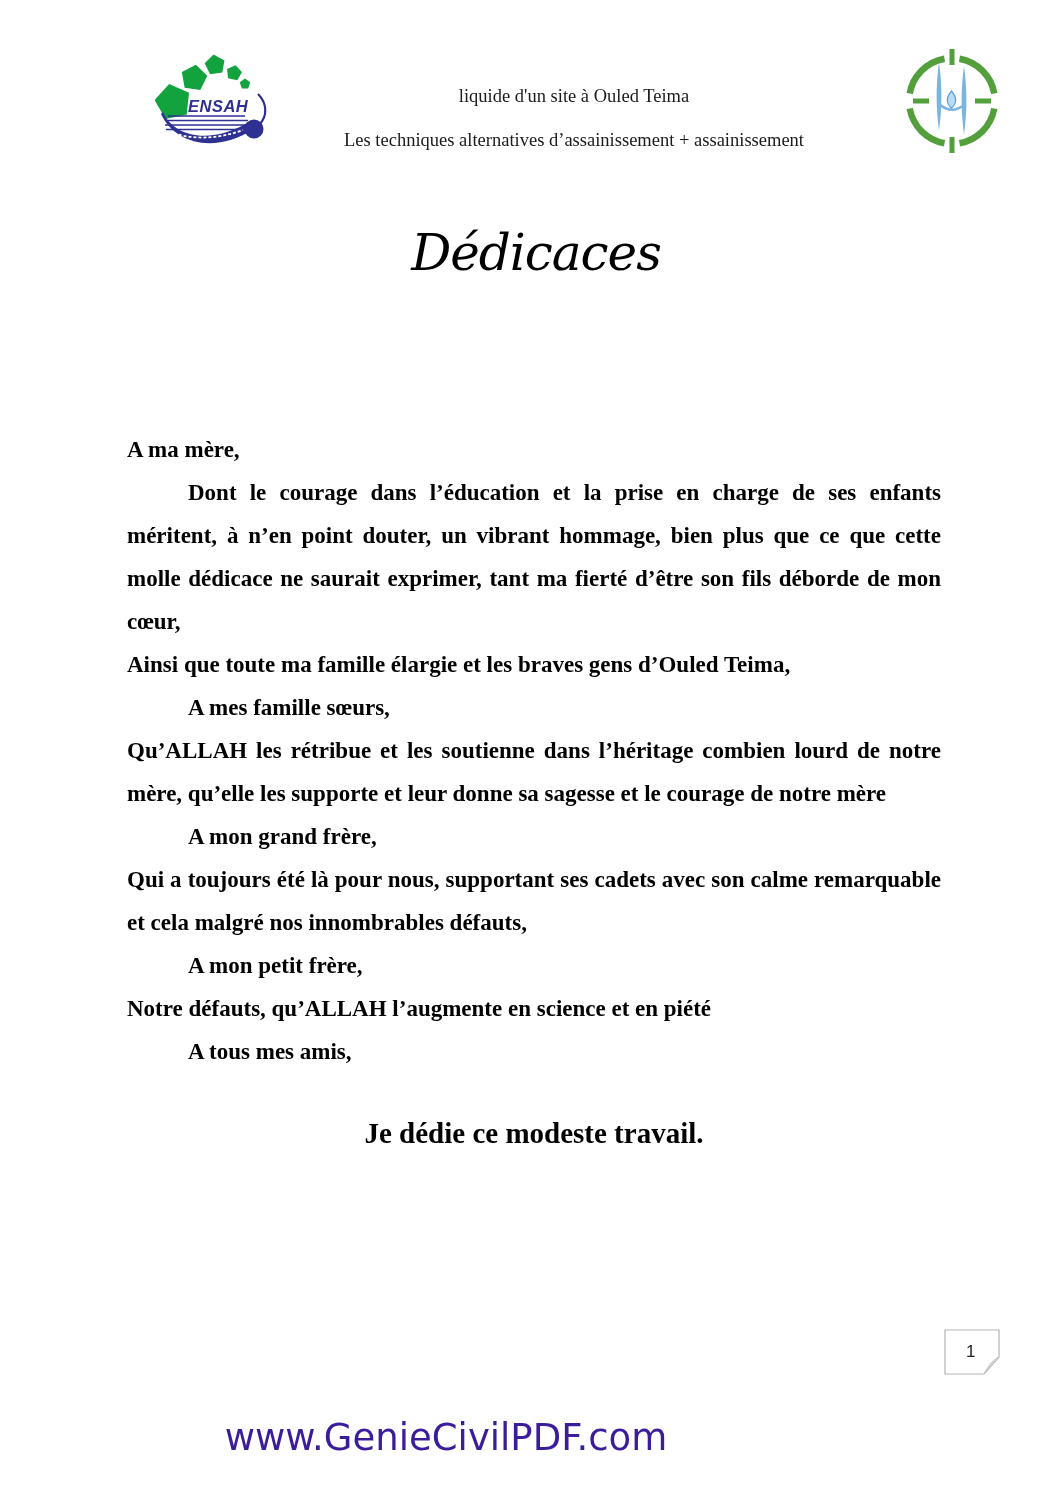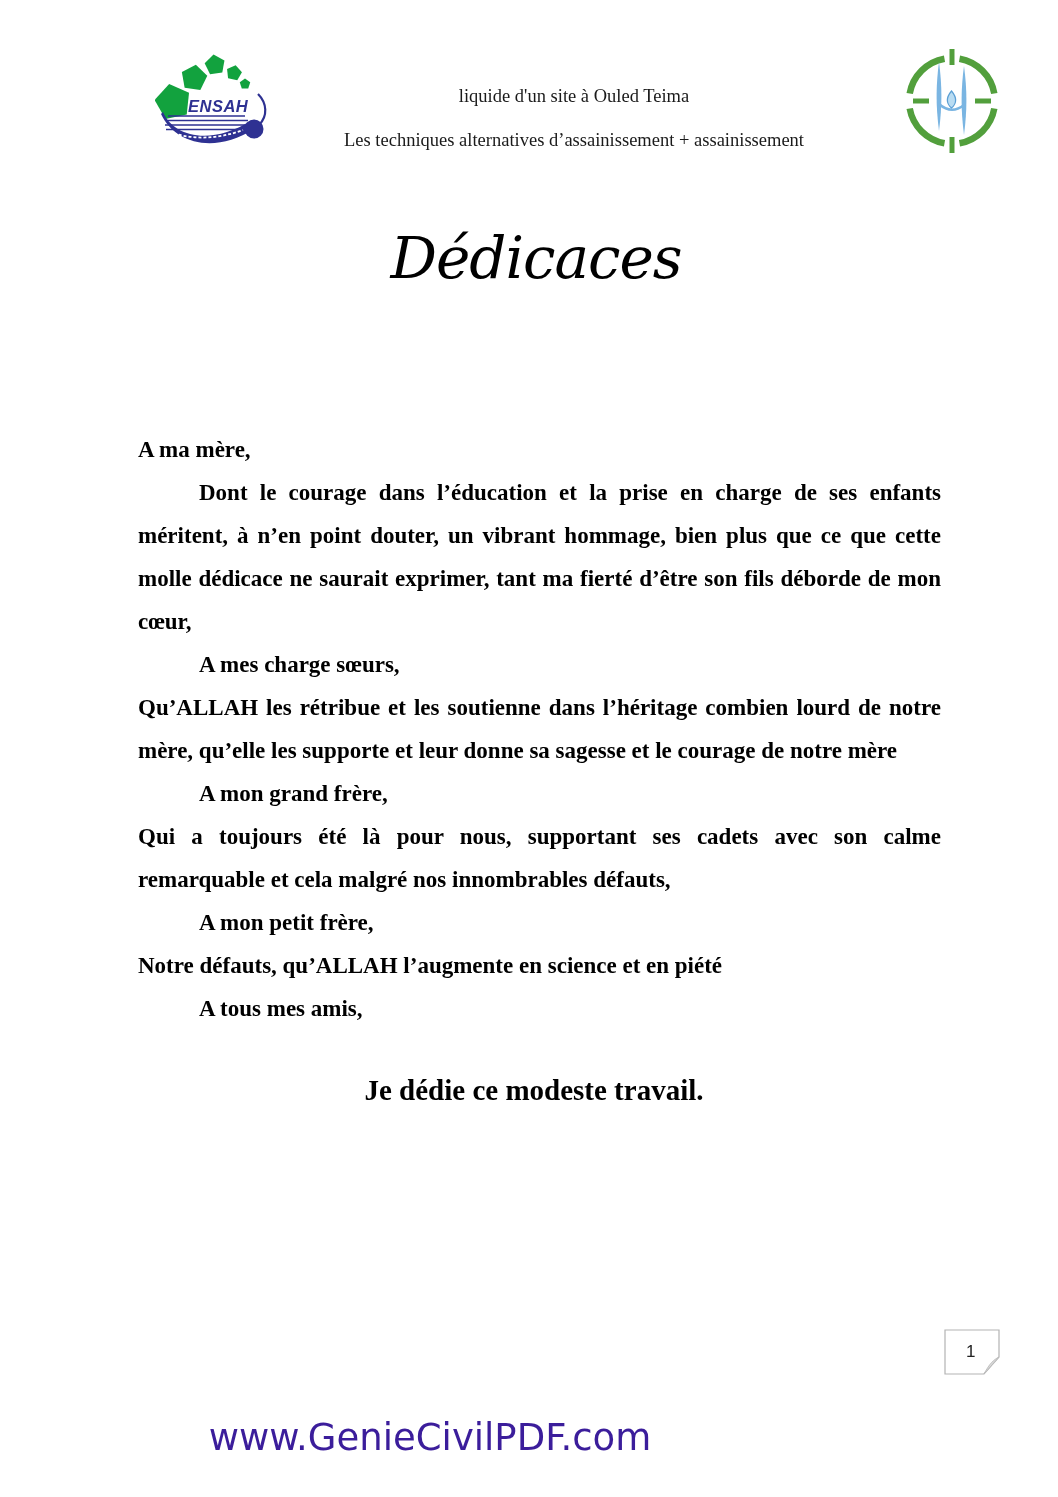--- a/index.html
+++ b/index.html
@@ -22,53 +22,52 @@
     white-space: nowrap;
   }
   .h2o-logo { position: absolute; left: 897px; top: 46px; }
 
   
   .doc-title {
     position: absolute; left: 0; top: 224px; width: 1058px;
     text-align: center;
     font-family: "DejaVu Serif", serif;
     font-style: italic;
-    font-size: 58px;
+    font-size: 50px;
     letter-spacing: -1px;
     padding-left: 14px;
     color: #000;
   }
 
   
   .dedication-body {
     position: absolute; left: 127px; top: 428px; width: 814px;
   }
   .para {
     font-weight: bold;
     font-size: 23px;
     line-height: 43px;
     text-align: left;
-    margin-left: 11px;
   }
   .para.justify { text-align: justify; text-justify: inter-word; }
   .para.indent { text-indent: 61px; }
   .closing {
     margin-top: 39px;
     font-weight: bold;
     font-size: 29px;
     line-height: 43px;
     text-align: center;
   }
 
   
   .page-number-box { position: absolute; left: 944px; top: 1329px; width: 56px; height: 46px; }
 
   
   .site-footer {
-    position: absolute; left: 0; top: 1416px; width: 860px;
+    position: absolute; left: 16px; top: 1416px; width: 860px;
     text-align: center;
   }
   .site-link {
     font-family: "DejaVu Sans", sans-serif;
     font-size: 37px;
     color: #3b1d9b;
     text-decoration: none;
   }
 </style>
 </head>
@@ -131,21 +130,22 @@
     </g>
   </svg>
 </div>
 
 <div class="doc-title">Dédicaces</div>
 
 <div class="dedication-body">
   <div>
       <p class="para">A ma mère,</p>
       <p class="para indent justify">Dont le courage dans l’éducation et la prise en charge de ses enfants méritent, à n’en point douter, un vibrant hommage, bien plus que ce que cette molle dédicace ne saurait exprimer, tant ma fierté d’être son fils déborde de mon cœur,</p>
-      <p class="para indent">A mes charge sœurs,</p>
+      <p class="para">Ainsi que toute ma famille élargie et les braves gens d’Ouled Teima,</p>
+      <p class="para indent">A mes famille sœurs,</p>
       <p class="para justify">Qu’ALLAH les rétribue et les soutienne dans l’héritage combien lourd de notre mère, qu’elle les supporte et leur donne sa sagesse et le courage de notre mère</p>
       <p class="para indent">A mon grand frère,</p>
       <p class="para justify">Qui a toujours été là pour nous, supportant ses cadets avec son calme remarquable et cela malgré nos innombrables défauts,</p>
       <p class="para indent">A mon petit frère,</p>
       <p class="para">Notre défauts, qu’ALLAH l’augmente en science et en piété</p>
       <p class="para indent">A tous mes amis,</p>
     </div>
   <p class="closing">Je dédie ce modeste travail.</p>
 </div>
 

